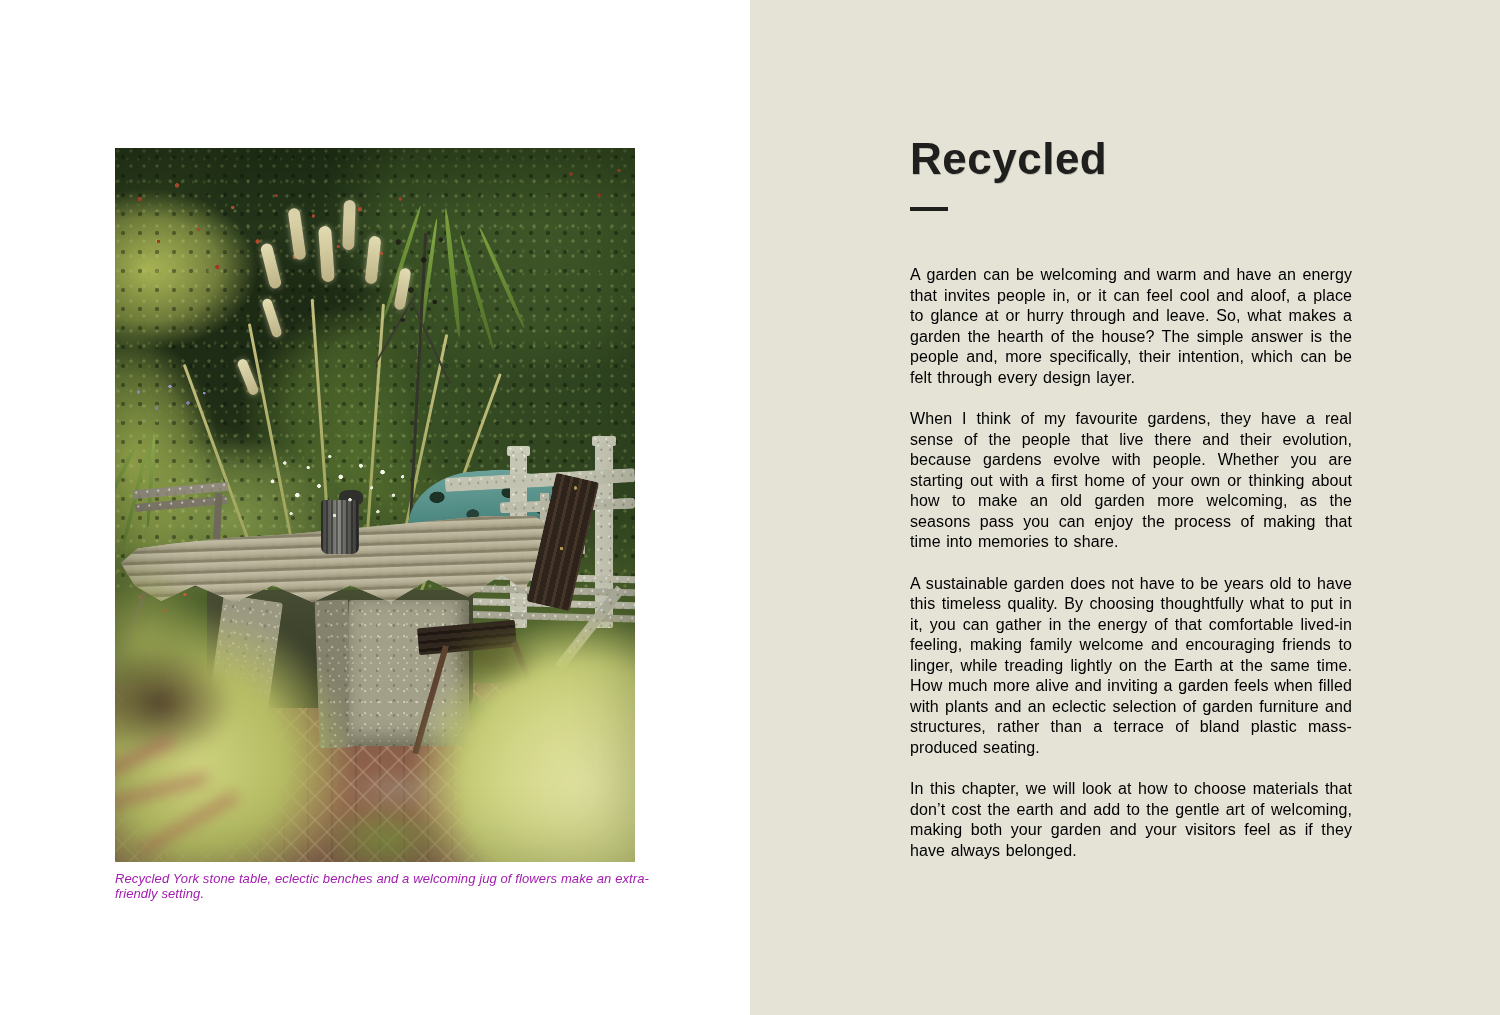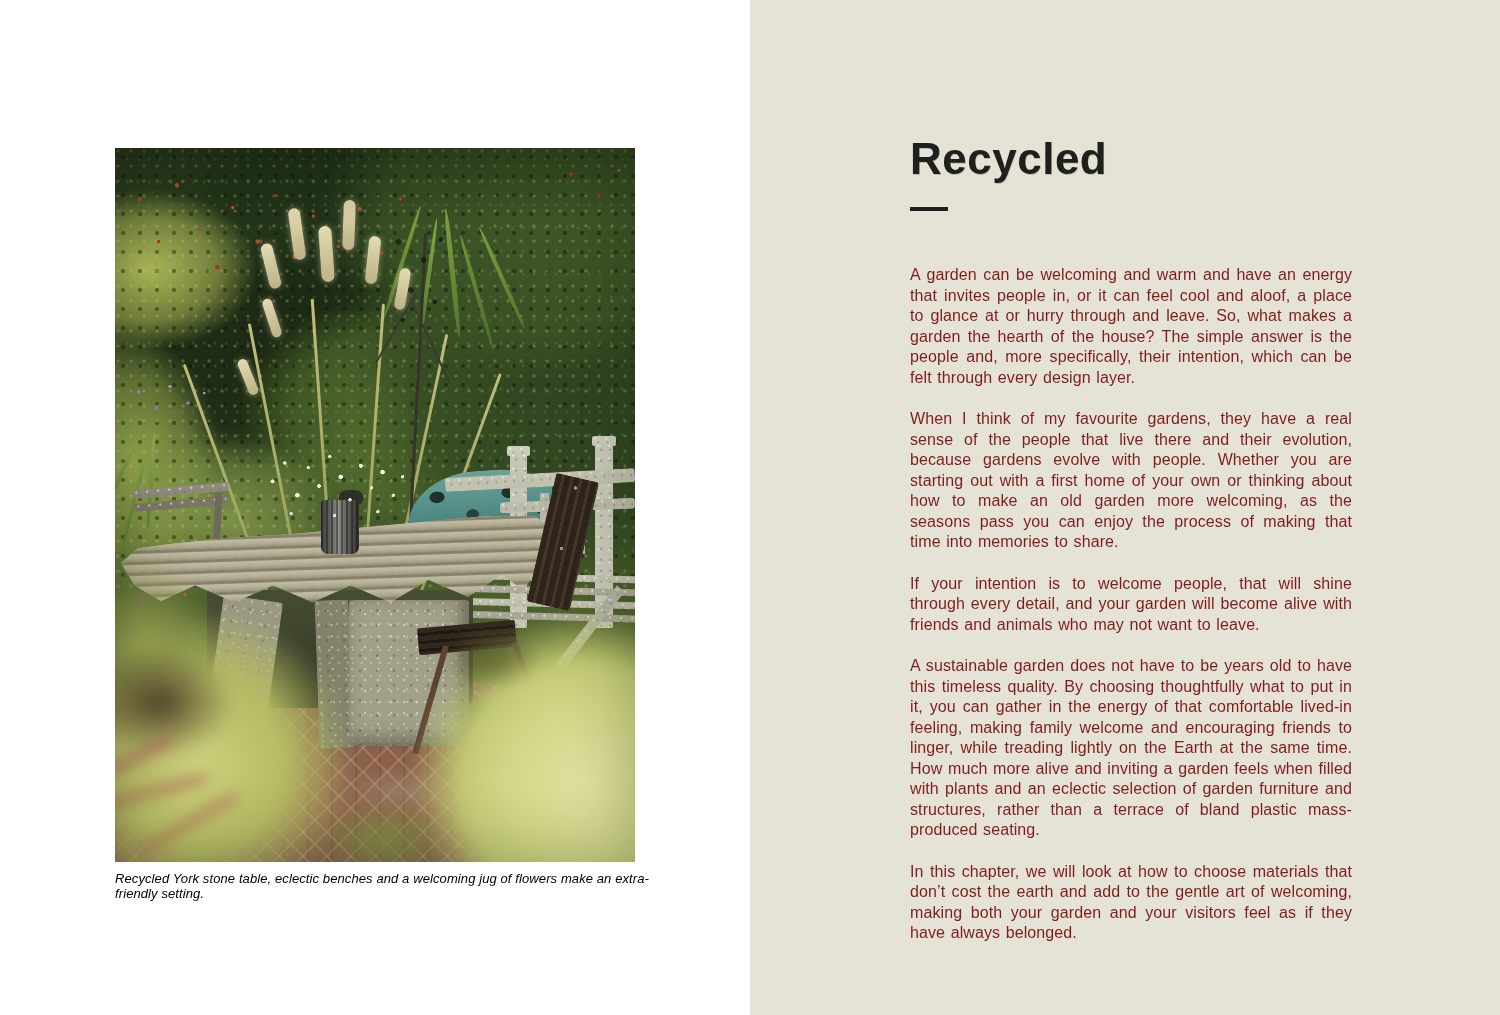--- a/index.html
+++ b/index.html
@@ -7,28 +7,28 @@
   body { font-family:"Liberation Sans", sans-serif; }
   .canvas { position:relative; width:1500px; height:1015px; background:#ffffff; overflow:hidden; }
 
   
   .right-panel { position:absolute; left:750px; top:0; width:750px; height:1015px; background:#e5e2d6; }
   .rp-content { padding:136px 148px 0 160px; }
   .chapter-title { font-size:44px; line-height:46px; font-weight:600; color:#1f1f1d; letter-spacing:0.5px;
                    text-shadow:0.5px 1px 0 rgba(90,90,82,0.28); }
   .title-dash { width:38px; height:4px; background:#1f1f1d; margin-top:25px; }
   .body-text { margin-top:54px; }
-  .body-text p { font-size:16px; line-height:20.5px; color:#7f1d1d; text-align:justify; margin:0 0 21px 0;
+  .body-text p { font-size:16px; line-height:20.5px; color:#000000; text-align:justify; margin:0 0 21px 0;
                  letter-spacing:0.1px; word-spacing:1px; }
 
   
   .photo { position:absolute; left:115px; top:148px; width:520px; height:714px; overflow:hidden; background:#36461f; }
   .ly { position:absolute; }
   .photo-caption { position:absolute; left:115px; top:871px; width:540px; font-size:13px; font-style:italic;
-                   color:#000000; letter-spacing:0.1px; }
+                   color:#a21caf; letter-spacing:0.1px; }
 
   .ph-base { inset:0;
     background:
       radial-gradient(160px 115px at 6% 17%, #b0bb58 0%, rgba(176,187,88,0.55) 45%, transparent 70%),
       radial-gradient(120px 170px at 3% 44%, #98a84e 0%, rgba(152,168,78,0.5) 50%, transparent 75%),
       radial-gradient(150px 110px at 22% 52%, #7d9147 0%, rgba(125,145,71,0.45) 50%, transparent 75%),
       radial-gradient(260px 210px at 80% 9%, #3d5527 0%, rgba(61,85,39,0.8) 55%, transparent 80%),
       radial-gradient(300px 270px at 90% 32%, #2f4420 0%, rgba(47,68,32,0.75) 55%, transparent 80%),
       radial-gradient(210px 150px at 56% 37%, #57722f 0%, rgba(87,114,47,0.6) 55%, transparent 80%),
       radial-gradient(190px 140px at 30% 29%, #1c2914 0%, rgba(28,41,20,0.85) 55%, transparent 85%),
@@ -243,20 +243,19 @@
 
   <figcaption class="photo-caption">Recycled York stone table, eclectic benches and a welcoming jug of flowers make an extra-friendly setting.</figcaption>
 
   <div class="right-panel">
     <div class="rp-content">
       <h1 class="chapter-title">Recycled</h1>
       <div class="title-dash"></div>
       <div class="body-text">
         <p>A garden can be welcoming and warm and have an energy that invites people in, or it can feel cool and aloof, a place to glance at or hurry through and leave. So, what makes a garden the hearth of the house? The simple answer is the people and, more specifically, their intention, which can be felt through every design layer.</p>
         <p>When I think of my favourite gardens, they have a real sense of the people that live there and their evolution, because gardens evolve with people. Whether you are starting out with a first home of your own or thinking about how to make an old garden more welcoming, as the seasons pass you can enjoy the process of making that time into memories to share.</p>
-        <p>If your intention is to welcome people, that will shine through every detail, and your garden will become alive with friends and animals who may not want to leave.</p>
         <p>A sustainable garden does not have to be years old to have this timeless quality. By choosing thoughtfully what to put in it, you can gather in the energy of that comfortable lived-in feeling, making family welcome and encouraging friends to linger, while treading lightly on the Earth at the same time. How much more alive and inviting a garden feels when filled with plants and an eclectic selection of garden furniture and structures, rather than a terrace of bland plastic mass-produced seating.</p>
         <p>In this chapter, we will look at how to choose materials that don’t cost the earth and add to the gentle art of welcoming, making both your garden and your visitors feel as if they have always belonged.</p>
       </div>
     </div>
   </div>
 
 </div>
 
 </body></html>

